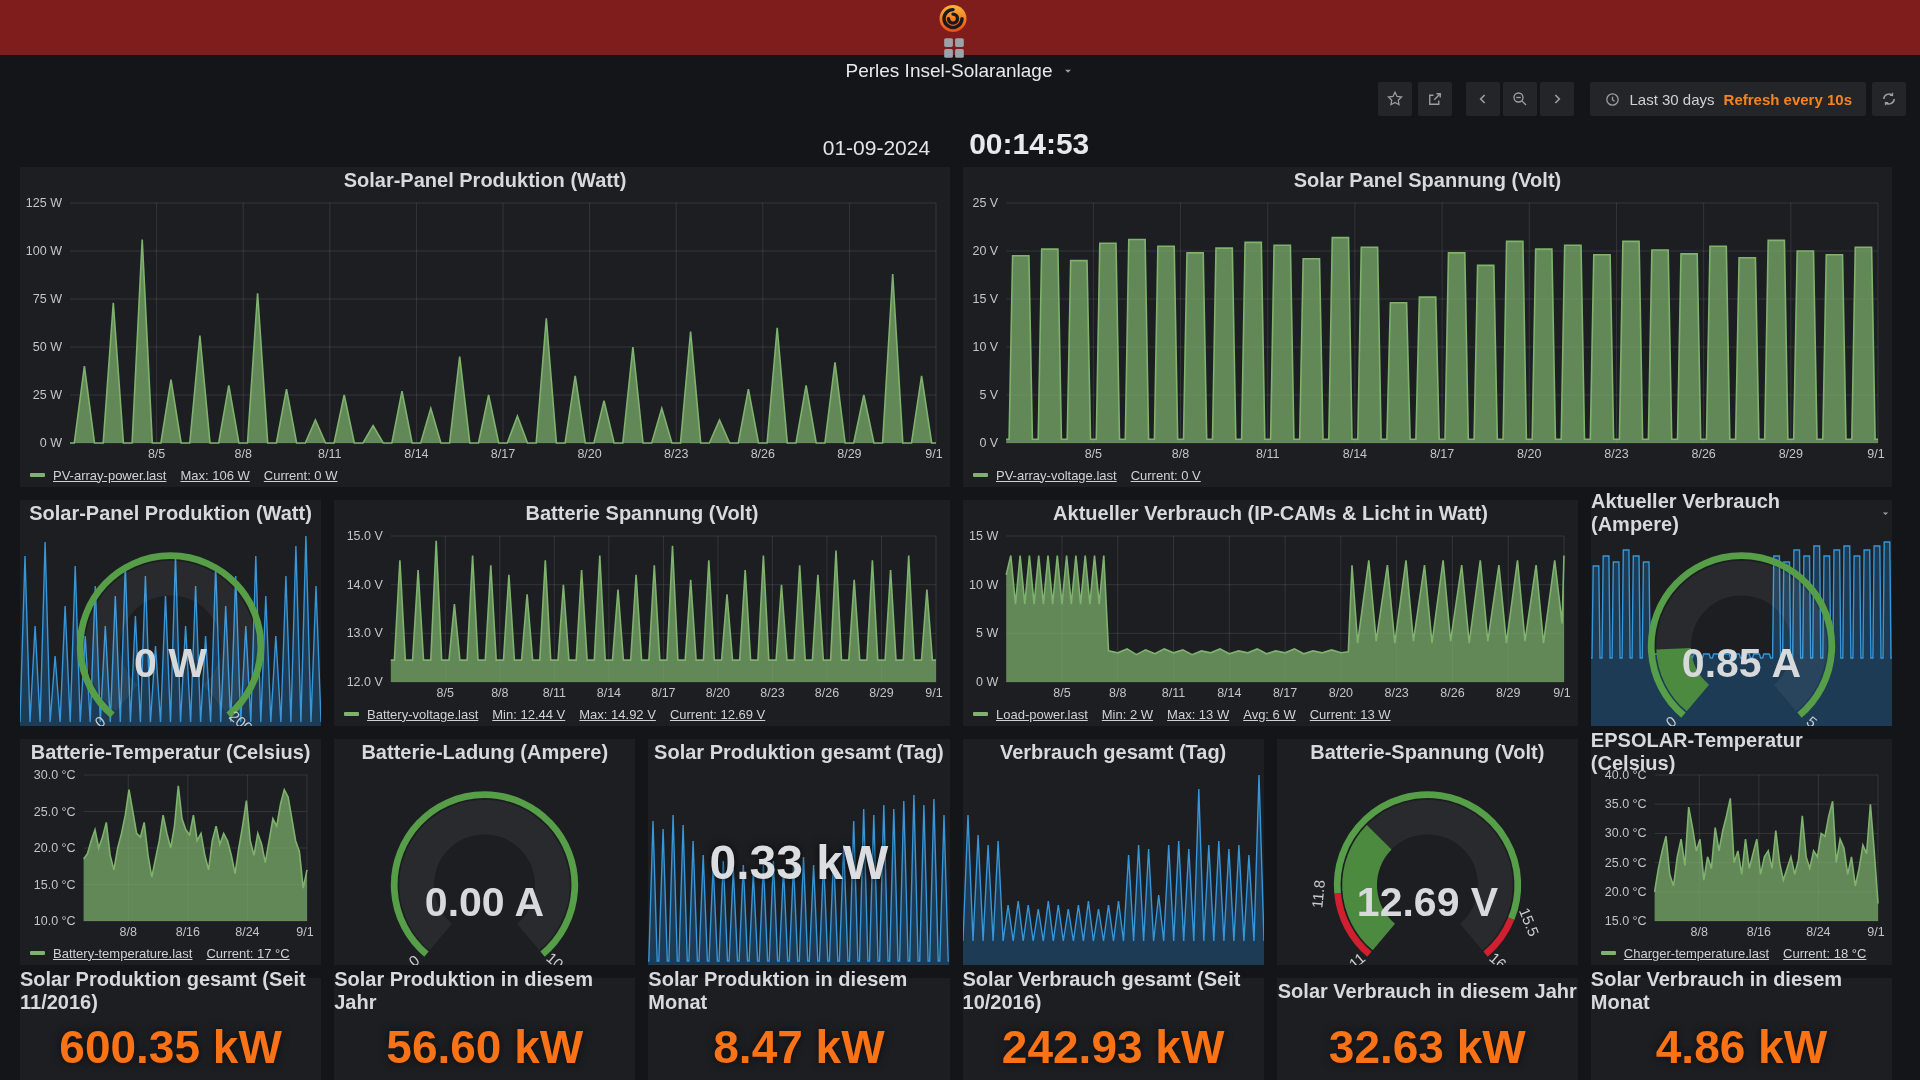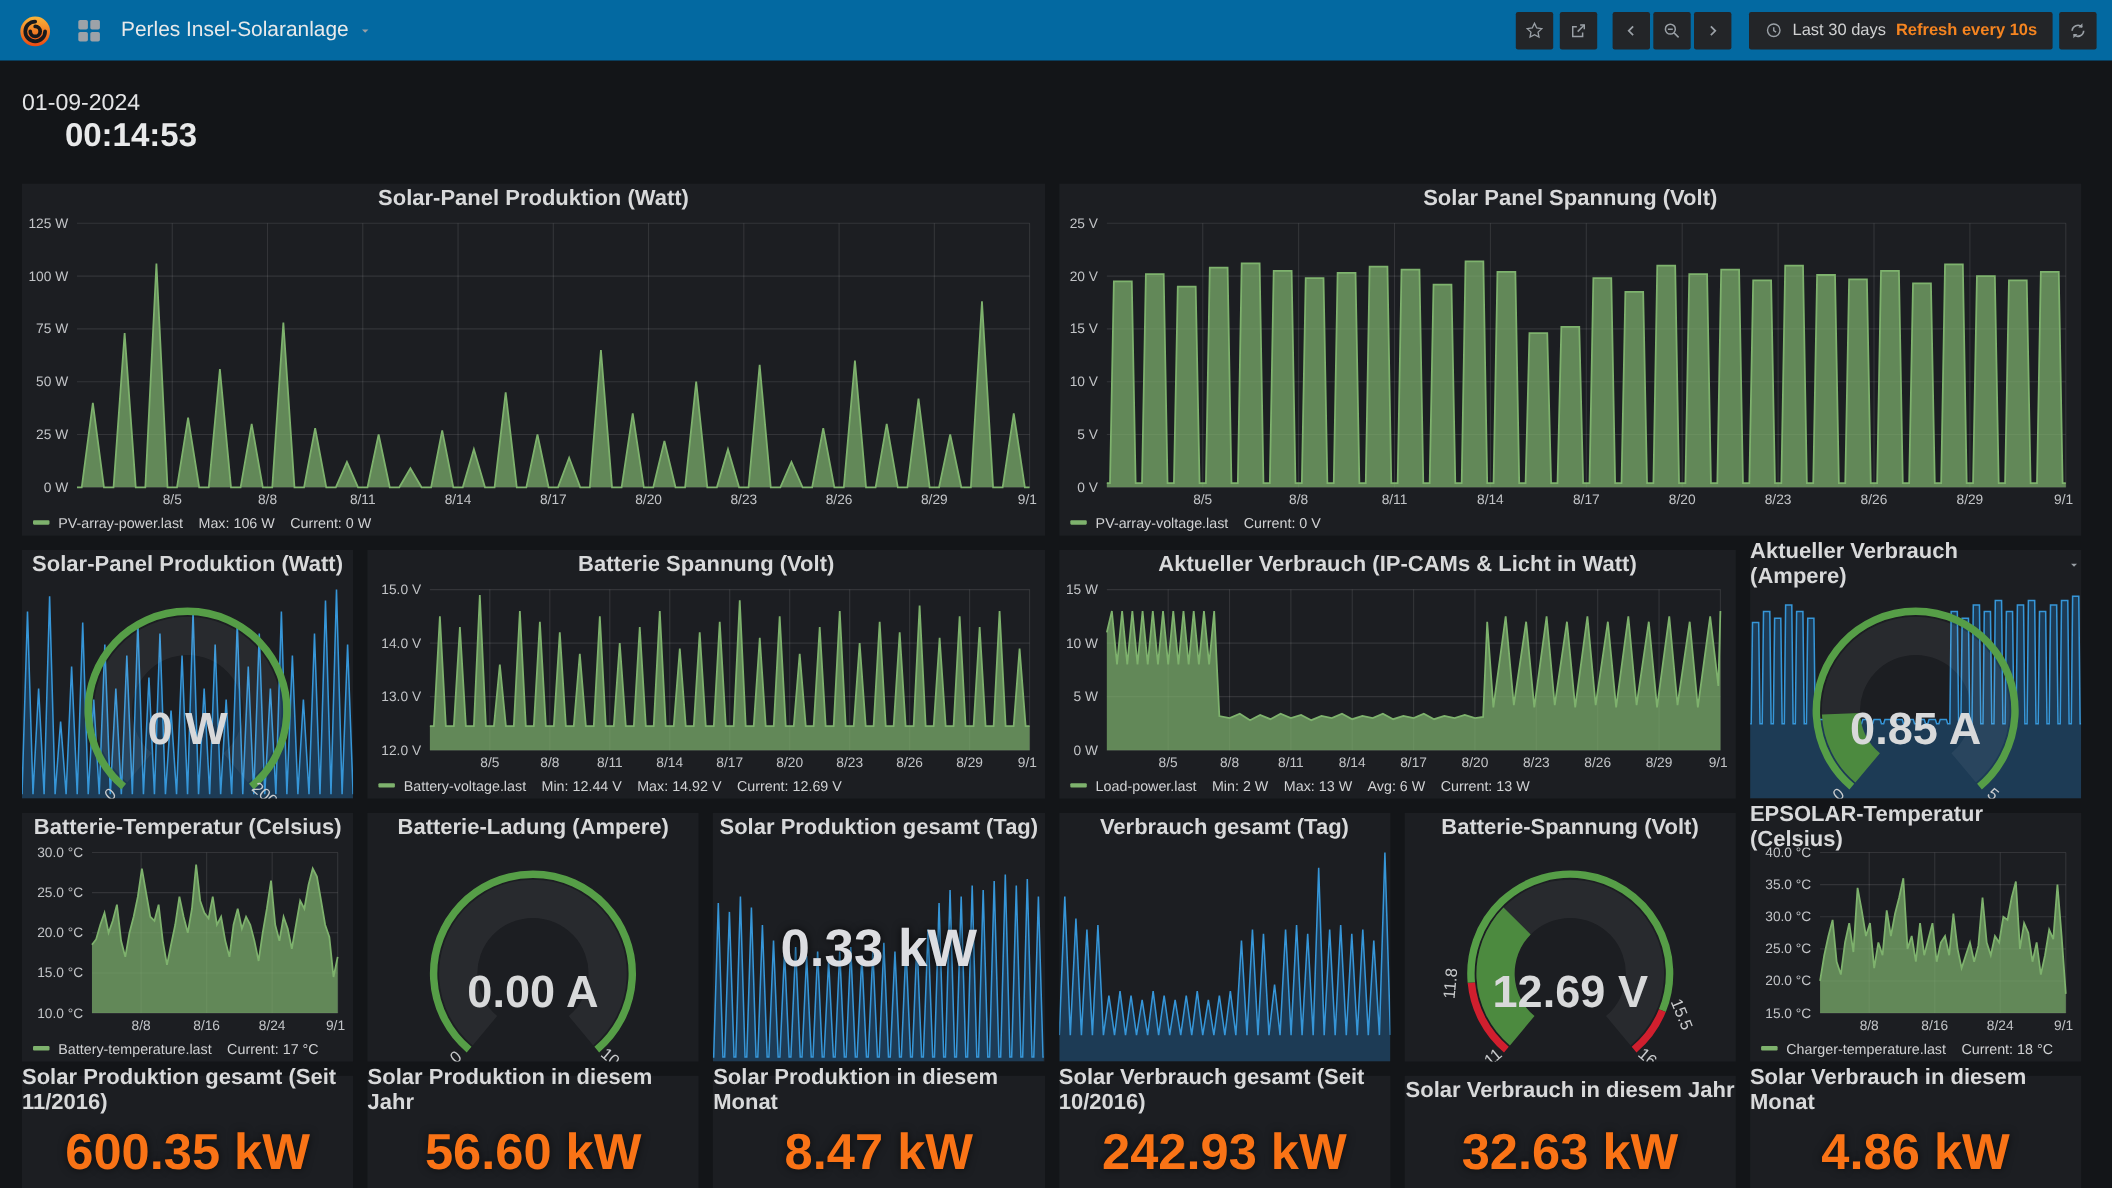--- a/index.html
+++ b/index.html
@@ -1,38 +1,38 @@
 <!DOCTYPE html>
 <html><head>
 <meta charset="utf-8">
 <style>
   html,body{margin:0;padding:0;background:#131518;width:1920px;height:1080px;overflow:hidden;
     font-family:"Liberation Sans",sans-serif;color:#d8d9da;}
   svg{display:block}
   
-  .navbar{height:55px;display:flex;align-items:center;background:#0369a1;padding:0 14px;box-sizing:border-box;}
+  .navbar{height:55px;display:flex;align-items:center;background:#7f1d1d;padding:0 14px;box-sizing:border-box;flex-direction:column;}
   .logo{width:36px;height:36px;margin-right:14px;flex:0 0 auto;}
   .grid-btn{width:34px;height:34px;display:flex;align-items:center;justify-content:center;margin-right:12px;border-radius:2px;}
   .dash-title{display:flex;align-items:center;gap:8px;font-size:19px;color:#e8e9ea;cursor:pointer;}
   .nav-right{margin-left:auto;display:flex;align-items:center;gap:6px;}
   .nav-btn{height:34px;min-width:34px;background:#232528;border-radius:2px;display:flex;align-items:center;justify-content:center;padding:0 8px;box-sizing:border-box;}
   .nav-group{display:flex;gap:3px;margin-left:8px;}
   .time-btn{display:flex;align-items:center;gap:9px;height:34px;background:#232528;border-radius:2px;padding:0 14px;margin-left:10px;font-size:15px;color:#d0d1d2;}
   .refresh-label{color:#f58420;font-weight:700;}
   
   .content{padding:6px 28px 0 20px;}
-  .clock-row{height:100px;margin-bottom:6px;display:flex;flex-direction:column;align-items:flex-start;justify-content:center;}
+  .clock-row{height:100px;margin-bottom:6px;display:flex;flex-direction:row;align-items:flex-end;justify-content:center;}
   .clock-date{font-size:21px;color:#e3e4e6;line-height:26px;}
   .clock-time{font-size:30px;font-weight:700;color:#e8e9ea;line-height:34px;margin-left:39px;}
   .row{display:flex;gap:13px;margin-bottom:13px;}
   .panel{background:#1c1e22;display:flex;flex-direction:column;position:relative;box-sizing:border-box;}
   .panel-title{height:26px;display:flex;align-items:center;justify-content:center;gap:6px;
     font-size:20px;font-weight:700;color:#d8d9da;cursor:pointer;flex:0 0 auto;}
   .chart{flex:1;position:relative;}
-  .legend{height:24px;display:flex;align-items:center;gap:14px;padding-left:10px;font-size:13px;color:#d0d1d3;flex:0 0 auto;}
+  .legend{height:24px;display:flex;align-items:center;gap:14px;padding-left:10px;font-size:13px;color:#d0d1d3;flex:0 0 auto;text-decoration:underline;}
   .legend .dash{width:15px;height:4px;border-radius:1px;display:inline-block;margin-right:-6px;}
   .legend .lname{cursor:pointer;}
   .gauge-area,.stat-area{flex:1;position:relative;}
   .spark{position:absolute;left:0;right:0;top:0;bottom:0;}
   .gauge-overlay{position:absolute;left:0;right:0;top:0;bottom:0;}
   .stat-value{position:absolute;left:0;right:0;top:50%;transform:translateY(-54%);text-align:center;
     font-size:48px;font-weight:700;color:#dcdde1;text-shadow:0 0 8px rgba(0,0,0,0.75);z-index:2;}
   .big-value{text-align:center;font-size:46px;font-weight:700;color:#f97316;margin-top:16px;
     text-shadow:0 0 8px rgba(0,0,0,0.6);}
   .r1{height:320px}.r2{height:226px}.r3{height:226px}.r4{height:150px}

